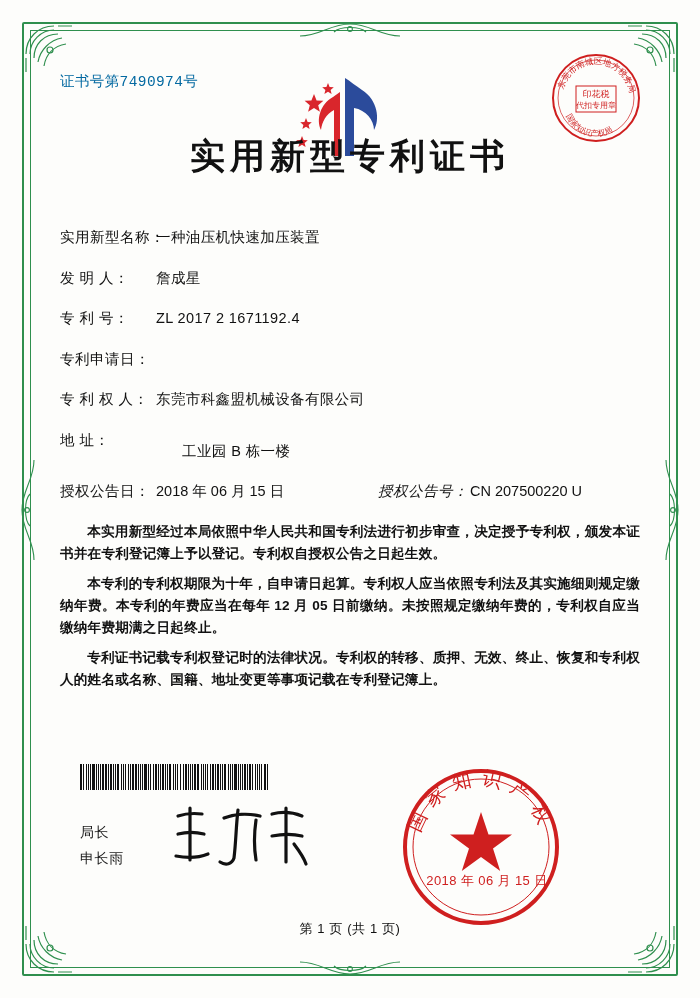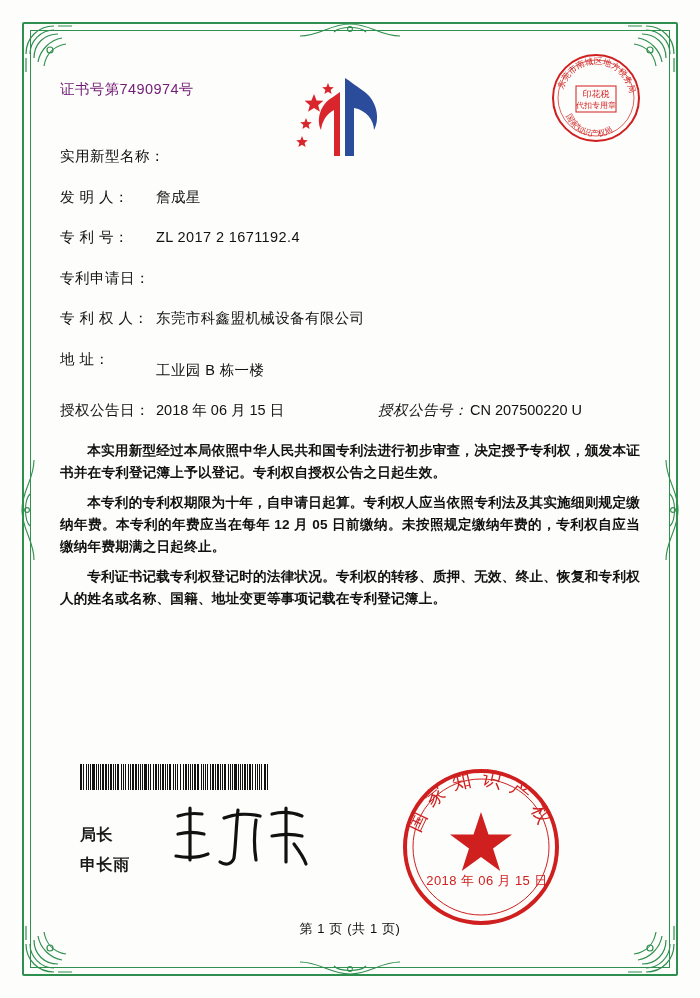--- a/index.html
+++ b/index.html
@@ -65,22 +65,23 @@
   .content {
     position: absolute;
     left: 60px;
     top: 60px;
     width: 580px;
   }
 
   .cert-no {
     font-size: 14.5px;
     letter-spacing: 0.4px;
-    color: #701a75;
-    margin-top: 20px;
+    color: #0369a1;
+    margin-top: 12px;
+    font-family: Liberation Mono, monospace;
   }
 
   
   .logo {
     position: absolute;
     left: 288px;
     top: 74px;
     width: 110px;
     height: 86px;
   }
@@ -121,20 +122,21 @@
     letter-spacing: 0.5px;
     white-space: pre;
   }
   .field-value {
     flex: 1;
     letter-spacing: 0.4px;
   }
   .field-value .line2 {
     display: block;
     margin-top: 11px;
+    margin-left: 26px;
   }
 
   .two-col {
     display: flex;
     margin-bottom: 22px;
     font-size: 14.5px;
   }
   .two-col .col {
     display: flex;
   }
@@ -183,24 +185,23 @@
     height: 100%;
     background: #111;
     margin-right: 1.4px;
   }
 
   
   .sign-block {
     position: absolute;
     left: 80px;
     top: 820px;
-    font-size: 16px;
+    font-size: 14px;
     line-height: 1.85;
     letter-spacing: 0.6px;
-    font-weight: bold;
   }
   .handwriting {
     position: absolute;
     left: 168px;
     top: 800px;
     width: 150px;
     height: 72px;
   }
 
   
@@ -360,25 +361,27 @@
       <text fill="#cf1f1f" font-size="8" font-family="Liberation Serif, serif">
         <textPath href="#arcBot" startOffset="12%">国家知识产权局</textPath>
       </text>
     </svg>
   </div>
 
   <div class="content">
 
     <div class="cert-no">证书号第7490974号</div>
 
+    <div class="title">实用新型专利证书</div>
 
     <div class="fields">
 
       <div class="field-row">
         <div class="field-label">实用新型名称：</div>
+        <div class="field-value">一种油压机快速加压装置</div>
       </div>
 
       <div class="field-row">
         <div class="field-label">发 明 人：</div>
         <div class="field-value">詹成星</div>
       </div>
 
       <div class="field-row">
         <div class="field-label">专 利 号：</div>
         <div class="field-value">ZL 2017 2 1671192.4</div>

